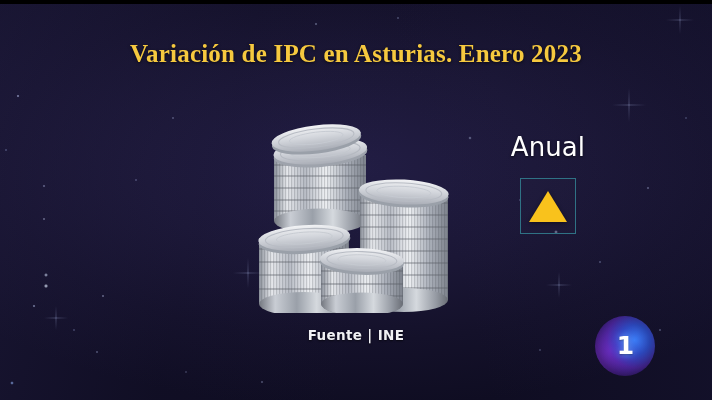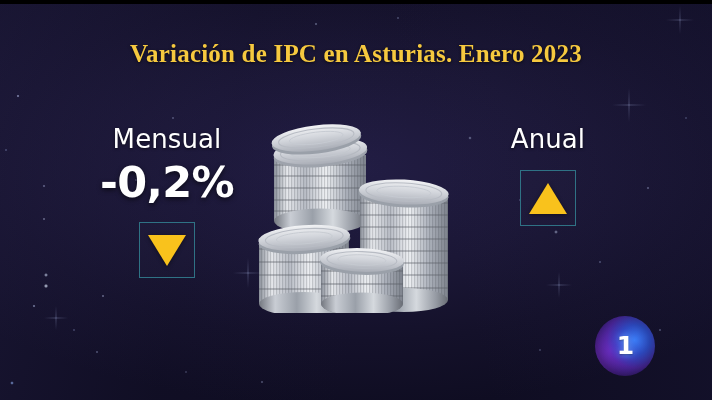--- a/index.html
+++ b/index.html
@@ -125,21 +125,21 @@
 
   
   .metric {
     position: absolute;
     top: 126px;
     width: 210px;
     text-align: center;
     z-index: 20;
   }
   #metric-monthly { left: 62px; }
-  #metric-annual  { left: 443px; }
+  #metric-annual  { left: 443px; margin-top: 8px; }
 
   .metric-label {
     font-family: "DejaVu Sans", sans-serif;
     font-size: 26px;
     font-weight: 400;
     color: #ffffff;
     letter-spacing: .1px;
     line-height: 1;
     text-shadow: 0 1px 3px rgba(0,0,0,.6);
   }
@@ -255,27 +255,20 @@
   <div class="sparkle" style="left:233px;top:258px;width:30px;height:30px;"></div>
   <div class="sparkle" style="left:612px;top:88px;width:34px;height:34px;"></div>
   <div class="sparkle" style="left:546px;top:272px;width:26px;height:26px;"></div>
   <div class="sparkle" style="left:44px;top:306px;width:24px;height:24px;"></div>
   <div class="sparkle" style="left:666px;top:6px;width:28px;height:28px;"></div>
 
   <div class="letterbox-top"></div>
 
   <div id="headline">Variación de IPC en Asturias. Enero 2023</div>
 
-  <div id="metric-monthly" class="metric">
-    <div class="metric-label">Mensual</div>
-    <div class="metric-value">-0,2%</div>
-    <div class="trend-box">
-      <span class="tri tri-down"></span>
-    </div>
-  </div>
 
   <div id="metric-annual" class="metric">
     <div class="metric-label">Anual</div>
     <div class="trend-box">
       <span class="tri tri-up"></span>
     </div>
   </div>
 
   <div id="coins-illustration">
     <svg viewBox="0 0 210 205" xmlns="http://www.w3.org/2000/svg" aria-hidden="true">
@@ -389,19 +382,20 @@
         <g transform="rotate(2 110 148)">
           <ellipse cx="110" cy="155" rx="42" ry="11.8" fill="#9aa0a9"></ellipse>
           <ellipse cx="110" cy="152" rx="42" ry="11.8" fill="url(#coinFace)"></ellipse>
           <ellipse cx="110" cy="152" rx="35" ry="8.4" fill="none" stroke="#b8bcc4" stroke-width="1.1"></ellipse>
           <ellipse cx="110" cy="152" rx="24" ry="5.2" fill="none" stroke="#c6cad1" stroke-width=".9"></ellipse>
         </g>
       </g>
     </svg>
   </div>
 
+  <div id="source-caption">Fuente | INE</div>
 
   <div id="channel-logo">
     <div class="logo-glow"></div>
     <div class="logo-one">1</div>
   </div>
 
 </div>
 
 </body></html>

